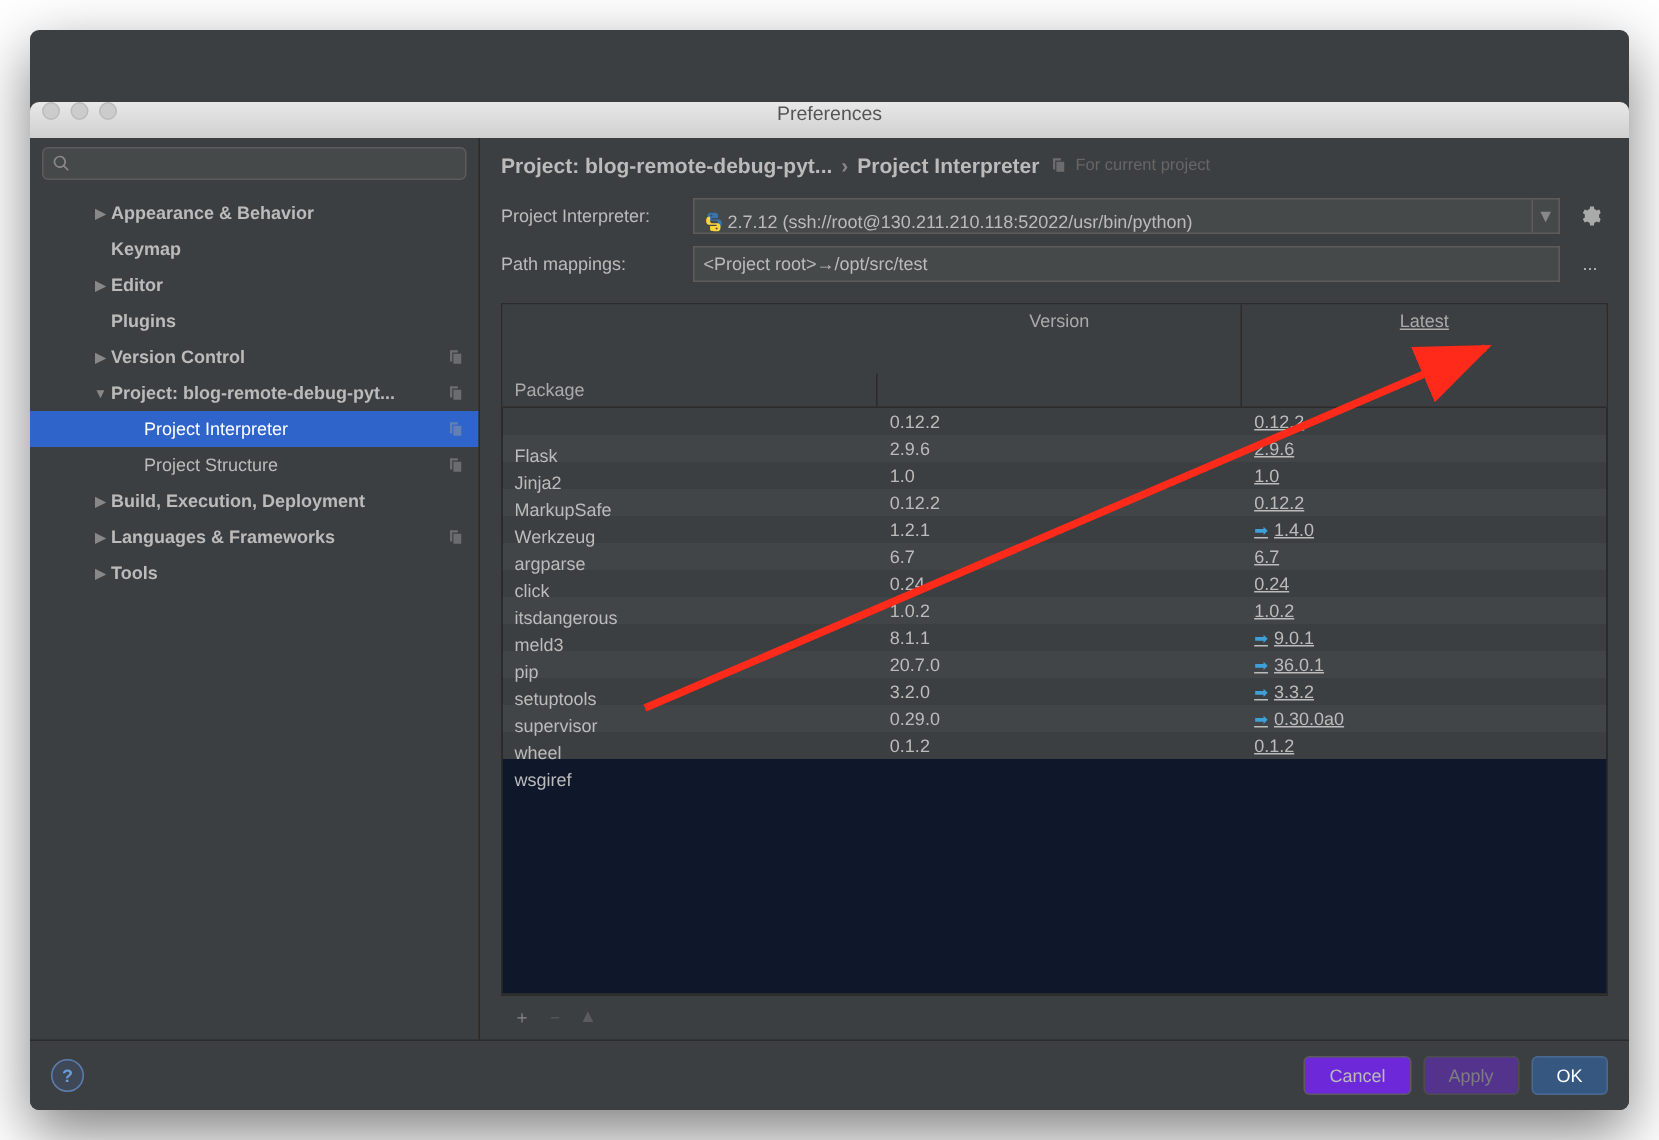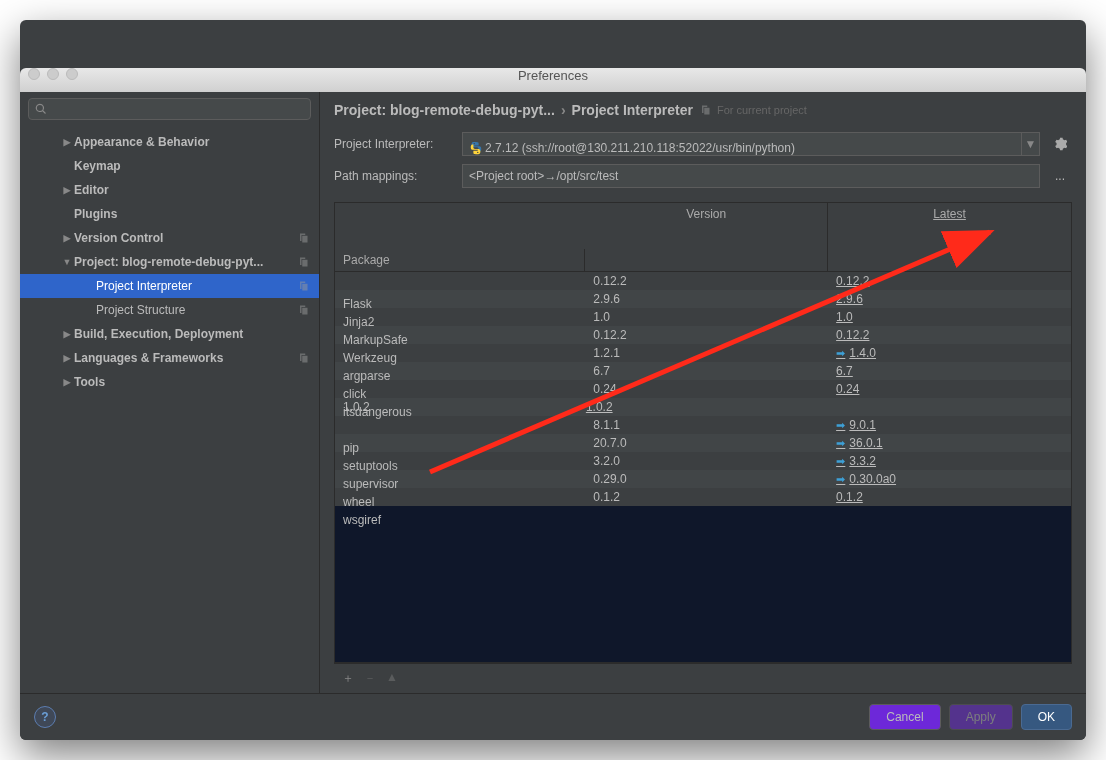--- a/index.html
+++ b/index.html
@@ -242,20 +242,21 @@
                 </div>
               </div>
               <div class="trow">
                 <div class="col-pkg">itsdangerous</div>
                 <div class="col-ver">0.24</div>
                 <div class="col-lat">
                   <span>0.24</span>
                 </div>
               </div>
               <div class="trow">
+                <div class="col-pkg">meld3</div>
                 <div class="col-ver">1.0.2</div>
                 <div class="col-lat">
                   <span>1.0.2</span>
                 </div>
               </div>
               <div class="trow">
                 <div class="col-pkg">pip</div>
                 <div class="col-ver">8.1.1</div>
                 <div class="col-lat">
                   <span class="upd-arrow">➡</span>

